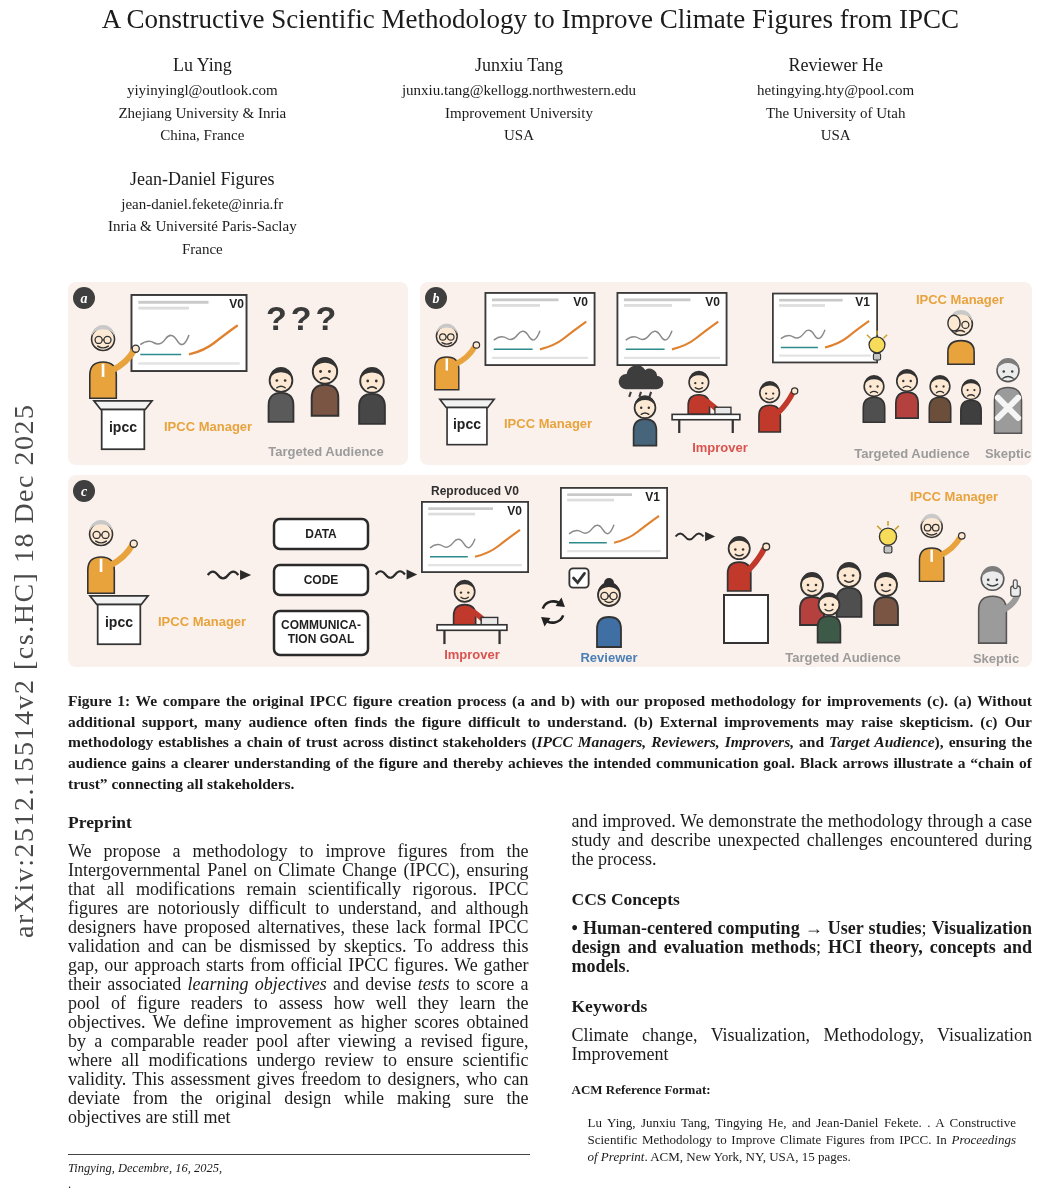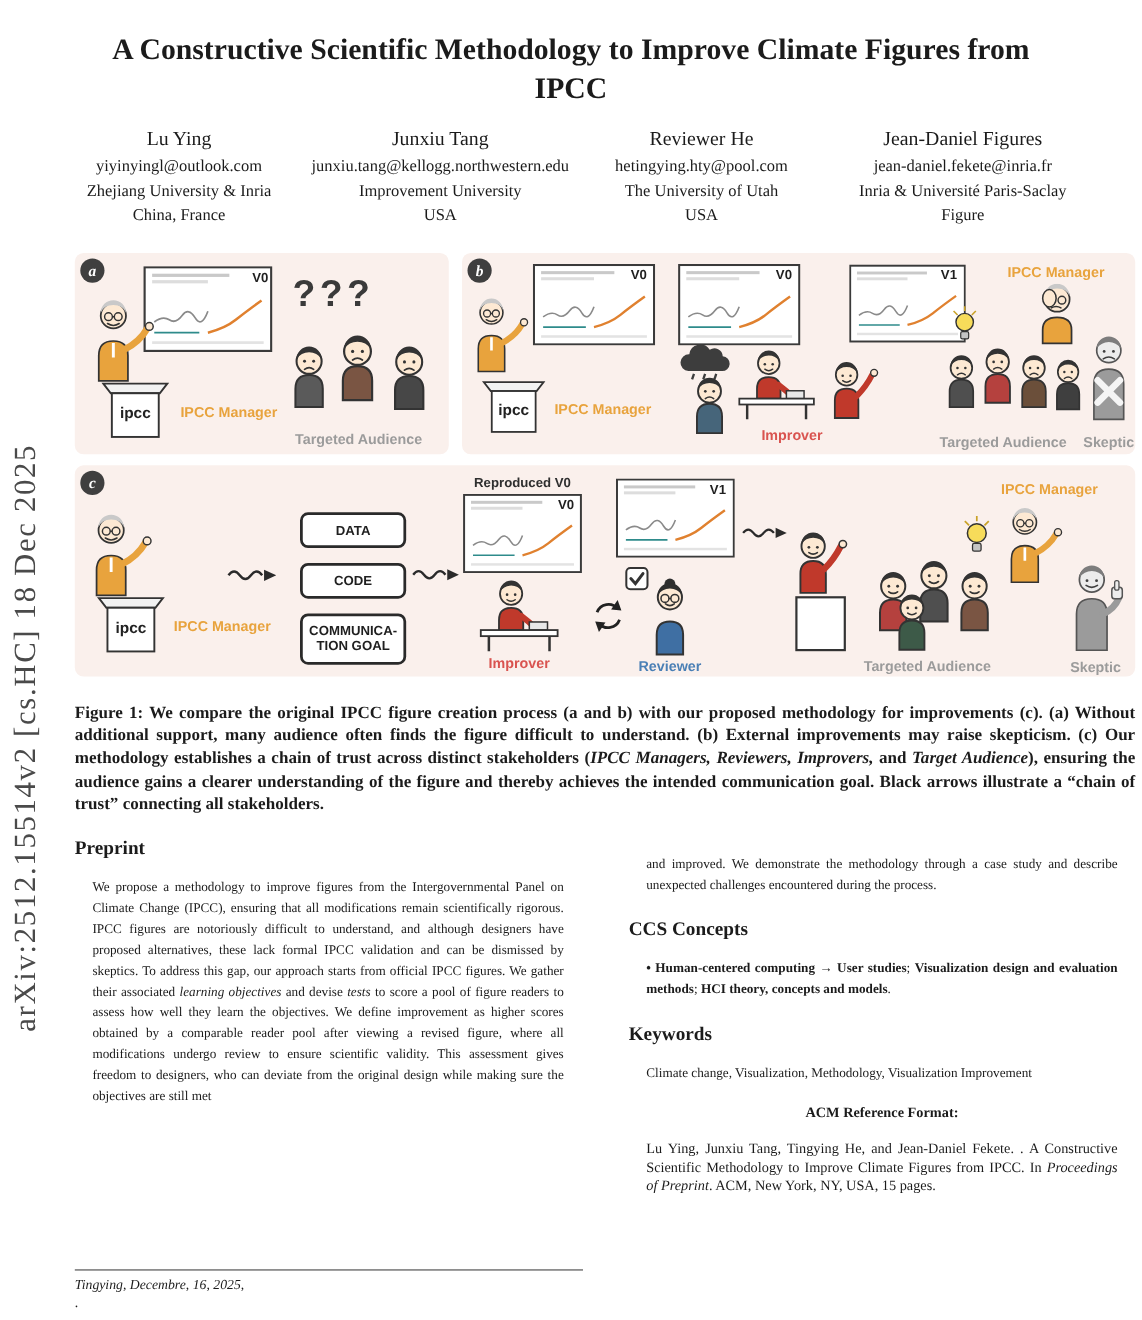--- a/index.html
+++ b/index.html
@@ -10,26 +10,26 @@
   .it{font-style:italic}
   .bd{font-weight:bold}
 
   .arxiv{
     position:absolute;left:8px;top:938px;transform-origin:0 0;
     transform:rotate(-90deg);white-space:nowrap;
     font-size:28px;color:#4a4a4a;letter-spacing:1.5px;
   }
 
   .title{
-    margin:28px auto 0 auto;width:880px;text-align:center;
-    font-size:27px;font-weight:bold;line-height:1.3;
+    margin:2px auto 0 auto;width:880px;text-align:right;
+    font-size:27px;font-weight:normal;line-height:1.3;
   }
   .authors{
     width:950px;margin:18px auto 0 auto;display:grid;
-    grid-template-columns:1fr 1fr 1fr 1fr;row-gap:22px;text-align:center;
+    grid-template-columns:1fr 1fr 1fr;row-gap:22px;text-align:center;
   }
   .author-name{font-size:18px;margin-bottom:3px;}
   .author-line{font-size:15px;line-height:1.5;}
 
   .figwrap{margin:22px 6px 0 68px;width:964px;}
   .figrow{display:flex;gap:12px;}
   .panel{background:#faf0ec;border-radius:8px;display:block;}
   .panel-c{margin-top:10px;}
 
   .badge-t{fill:#ffffff;font-family:"Liberation Serif",serif;font-style:italic;font-weight:bold;font-size:14px;text-anchor:middle;}
@@ -46,22 +46,22 @@
 
   .caption{
     margin:24px 6px 0 68px;width:964px;
     font-weight:bold;font-size:15.5px;line-height:1.33;
     text-align:justify;
   }
   .cols{display:flex;gap:43px;margin:18px 6px 0 68px;}
   .col{width:462px;}
   .sechead{font-size:17.5px;font-weight:bold;margin:0 0 9px 0;}
   .sechead.mt{margin-top:20px;}
-  .bodytext{font-size:12px;line-height:19px;text-align:justify;margin:16px;hyphens:auto;}
-  .acmhead{font-size:13px;font-weight:bold;margin:18px 0 4px 0;text-align:center;}
+  .bodytext{font-size:18px;line-height:19px;text-align:justify;margin:0;hyphens:auto;}
+  .acmhead{font-size:13px;font-weight:bold;margin:18px 0 4px 0;}
   .acmtext{font-size:13px;line-height:17px;text-align:justify;margin:16px;}
 
   .footer{position:absolute;left:68px;top:1154px;width:462px;}
   .footrule{border-top:1px solid #444;margin-bottom:5px;}
   .footline1{font-style:italic;font-size:12.5px;line-height:16px;}
   .footline2{font-size:12.5px;line-height:16px;}
 </style>
 </head>
 <body>
 
@@ -219,21 +219,21 @@
   <div class="author">
     <div class="author-name">Reviewer He</div>
     <div class="author-line">hetingying.hty@pool.com</div>
     <div class="author-line">The University of Utah</div>
     <div class="author-line">USA</div>
   </div>
   <div class="author">
     <div class="author-name">Jean-Daniel Figures</div>
     <div class="author-line">jean-daniel.fekete@inria.fr</div>
     <div class="author-line">Inria &amp; Université Paris-Saclay</div>
-    <div class="author-line">Figure</div>
+    <div class="author-line">France</div>
   </div>
 </div>
 
 <div class="figwrap">
   <div class="figrow">
 
     <svg class="panel" width="340" height="183" viewBox="0 0 340 183">
       <circle cx="16" cy="16" r="11" fill="#3f3f3f"></circle>
       <text x="16" y="21" class="badge-t">a</text>
       <use href="#sym-board" x="62" y="12" width="118" height="78"></use>

